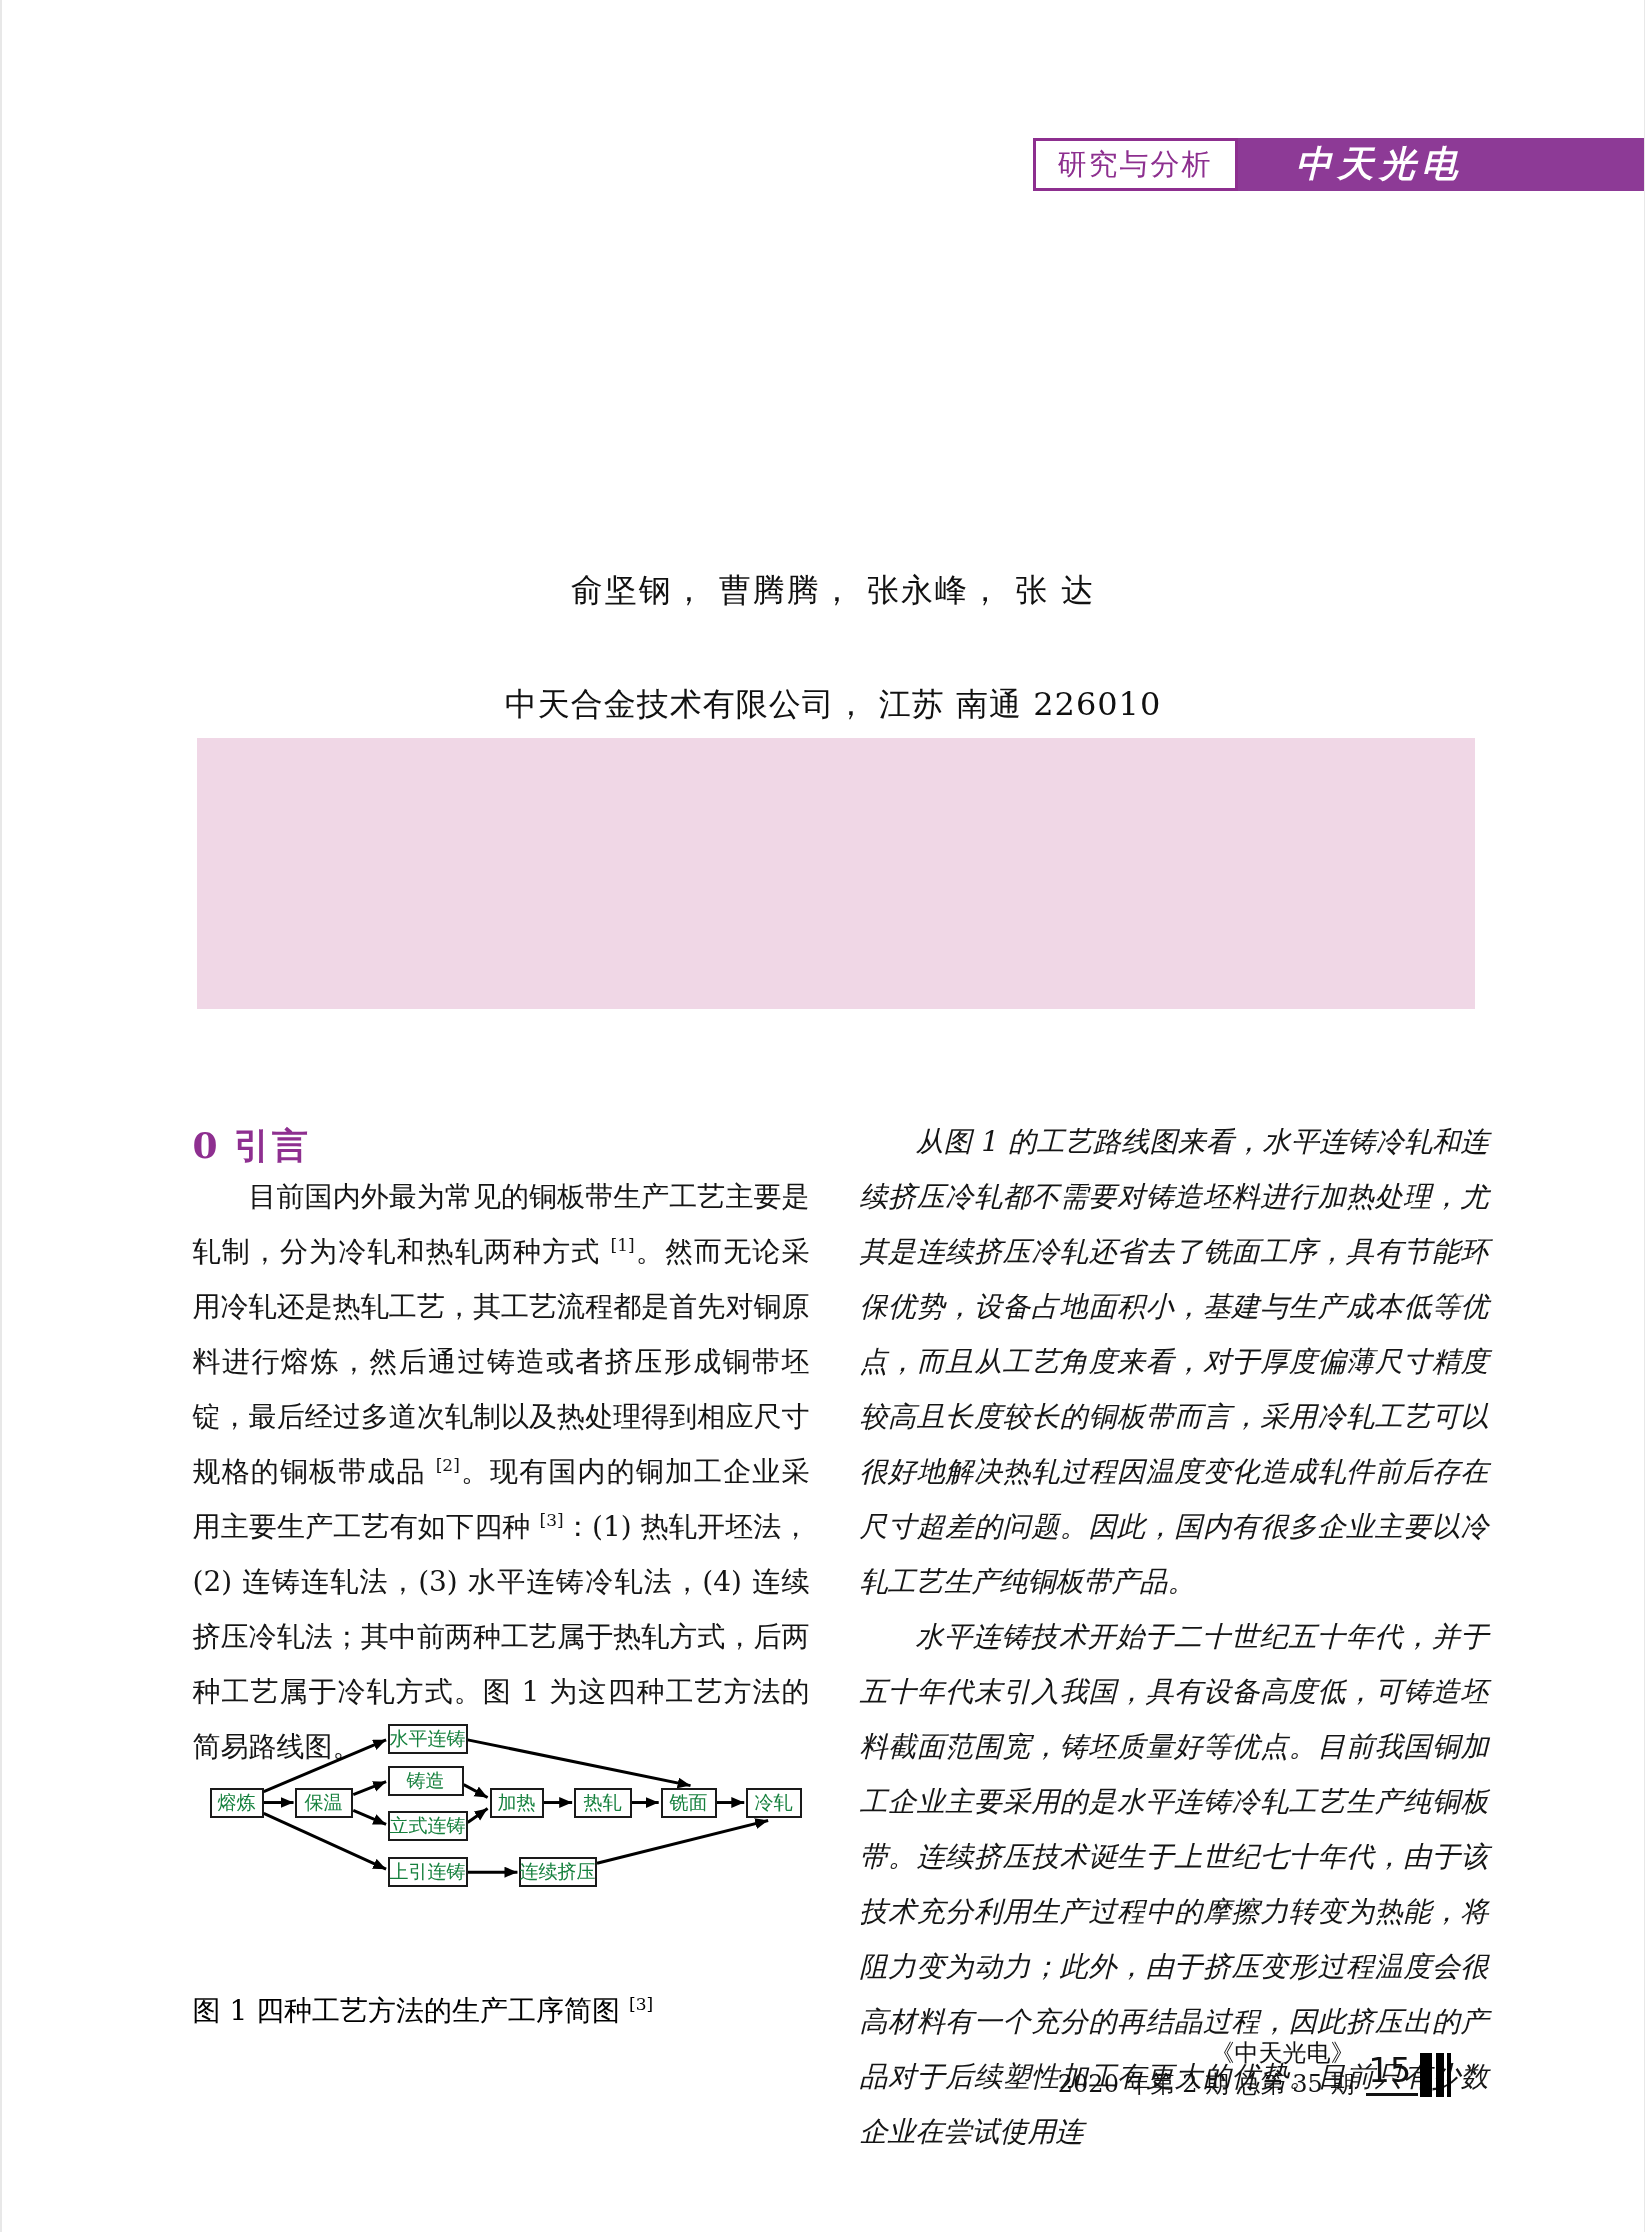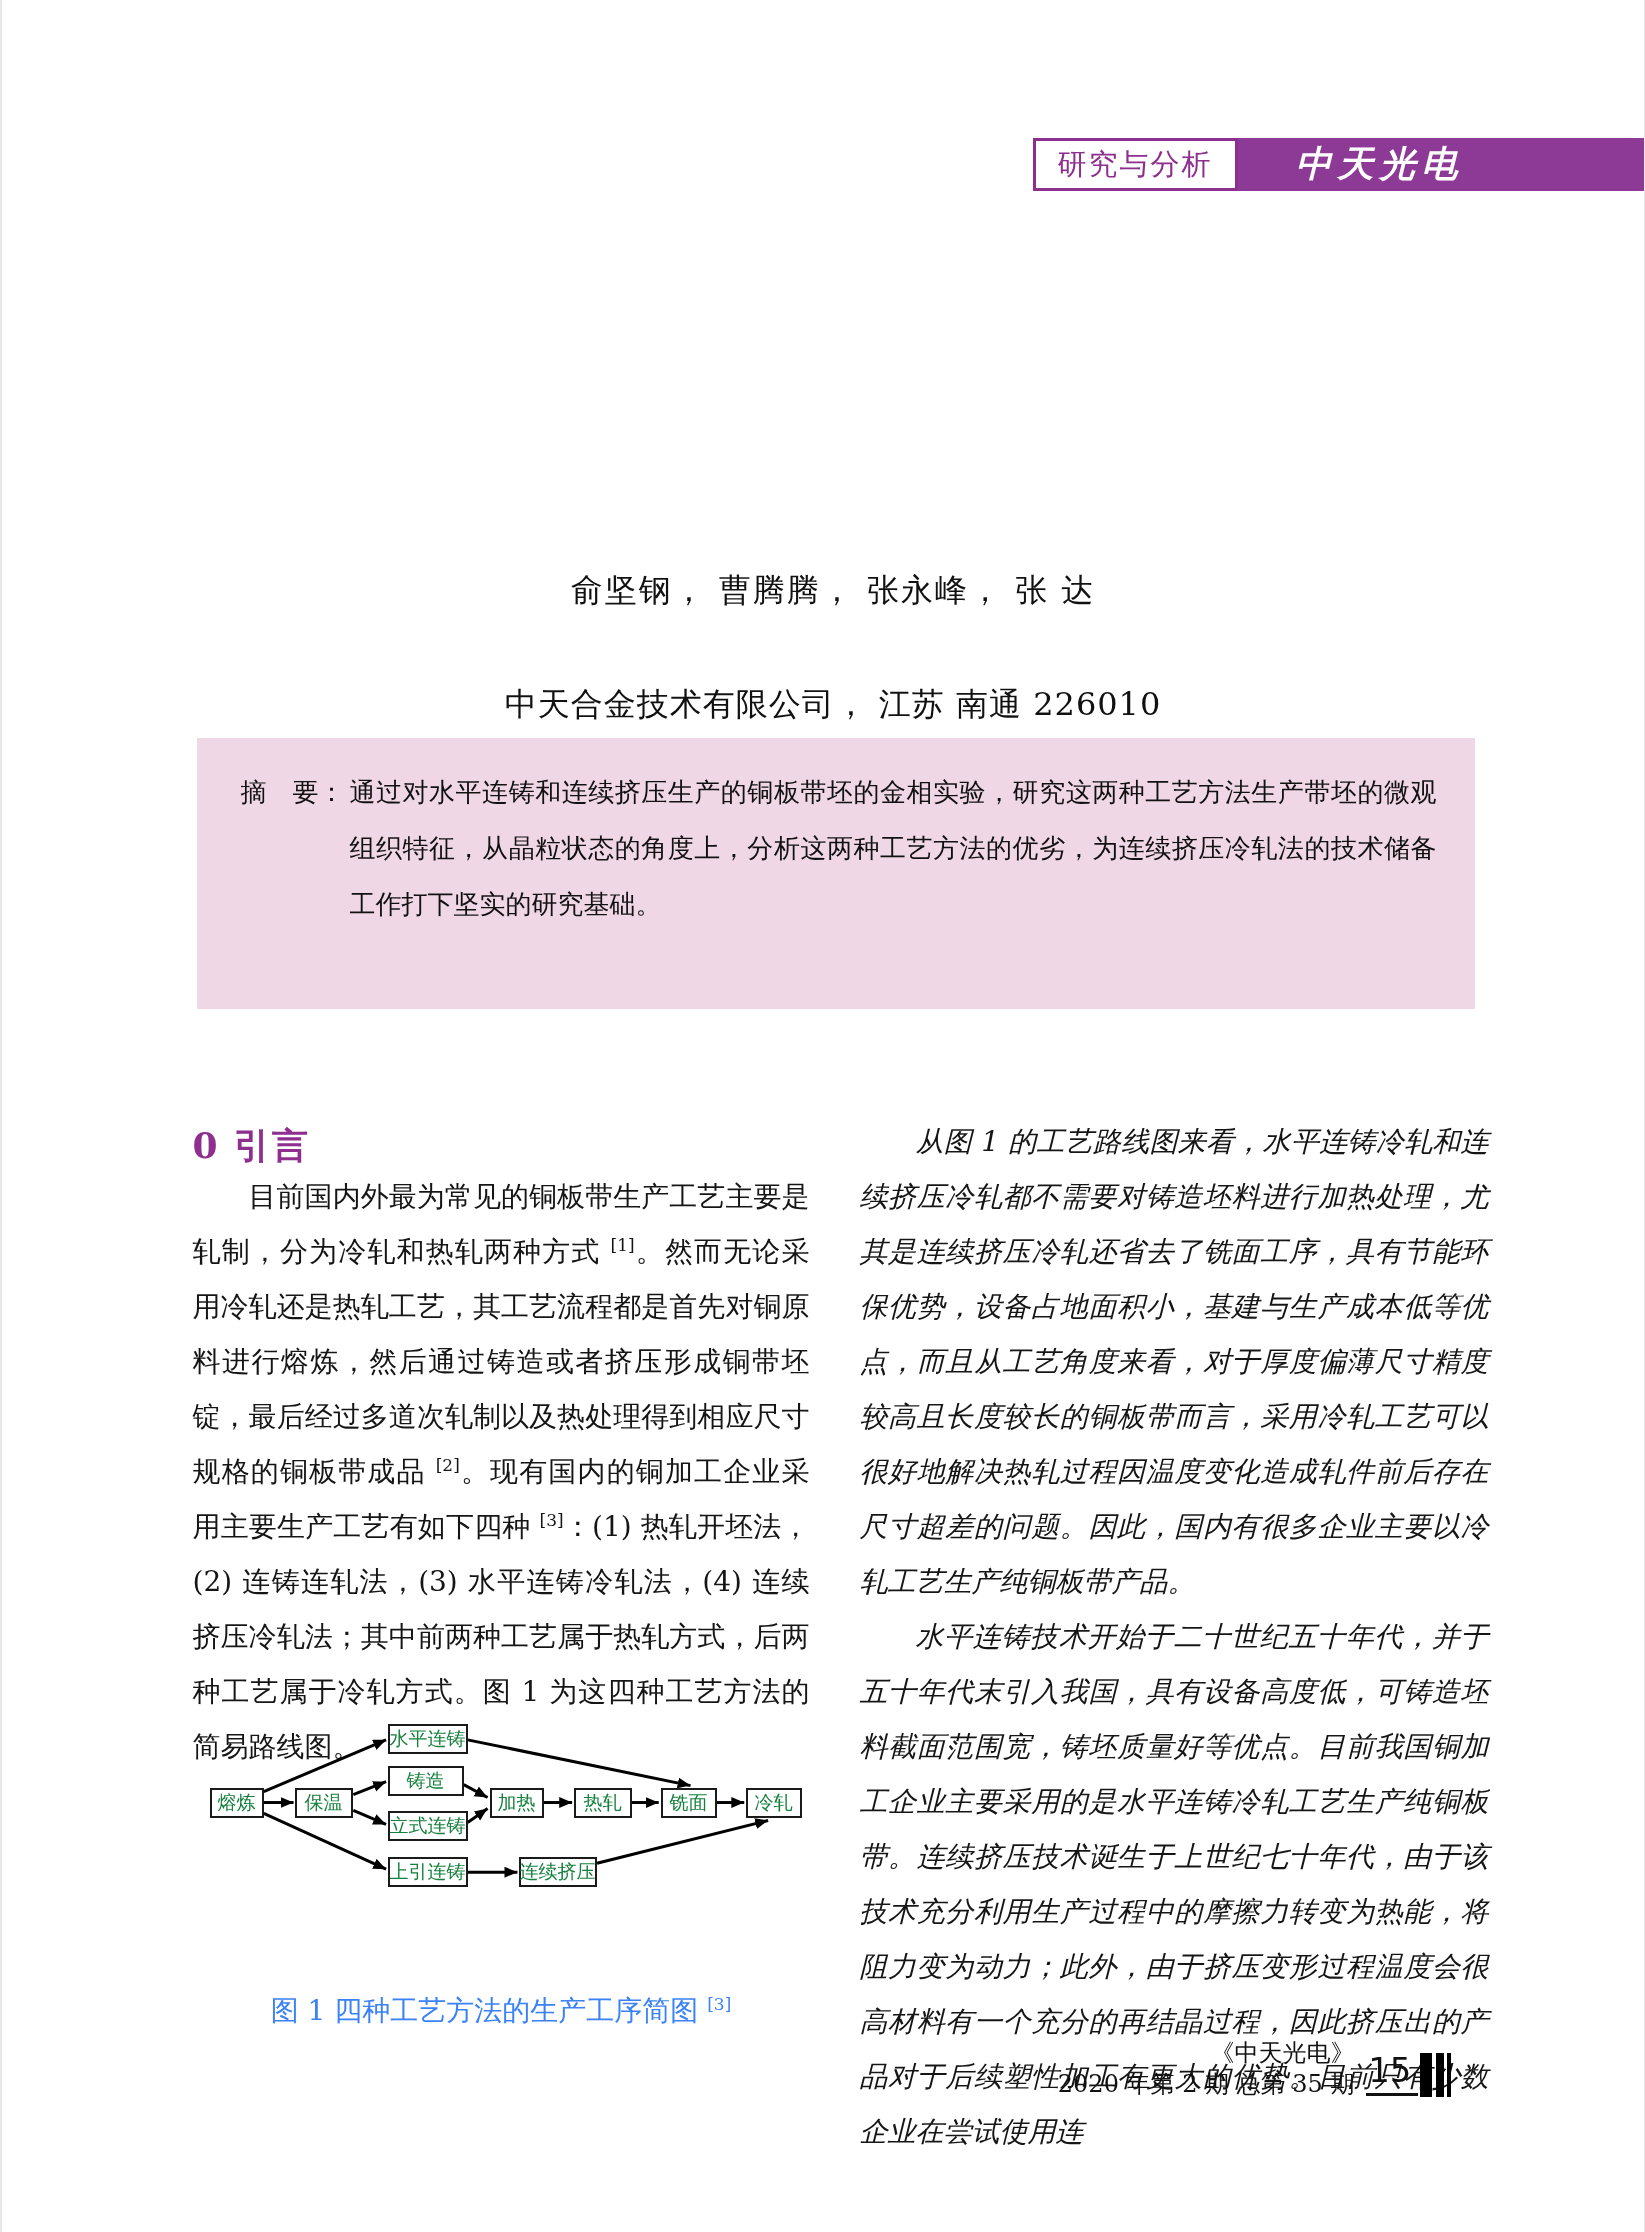--- a/index.html
+++ b/index.html
@@ -69,21 +69,21 @@
   .flowchart { position:absolute; left:191px; top:1711px; width:617px; height:194px; }
   .flowchart svg { position:absolute; left:0; top:0; }
   .fnode {
     position:absolute; box-sizing:border-box; border:2px solid #1a1a1a; background:#fff;
     display:flex; align-items:center; justify-content:center;
     font-size:19px; color:#15803d; white-space:nowrap;
     font-family:"DejaVu Sans","Liberation Sans",sans-serif;
   }
   .fig-caption {
     position:absolute; left:191px; top:1992px; width:617px;
-    text-align:center; font-size:28px; color:#3b82f6;
+    font-size:28px; color:#000000;
   }
   
   .footer-issue {
     position:absolute; left:995px; top:2038px; width:358px;
     text-align:right; font-size:24px; line-height:31px; color:#111;
   }
   .pagenum-box {
     position:absolute; left:1364px; top:2050px; width:52px; height:46px;
     box-sizing:border-box; border-bottom:3px solid #111;
     text-align:right; padding-right:6px;
@@ -104,24 +104,20 @@
     <span>研究与分析</span>
   </div>
   <div class="badge-purple">
     <span>中天光电</span>
   </div>
 
   <div class="authors">俞坚钢， 曹腾腾， 张永峰， 张 达</div>
   <div class="affiliation">中天合金技术有限公司， 江苏 南通 226010</div>
 
   <div class="abstract-box">
-    <div class="abs-row">
-      <div class="abs-label">摘　要：</div>
-      <div class="abs-text">通过对水平连铸和连续挤压生产的铜板带坯的金相实验，研究这两种工艺方法生产带坯的微观组织特征，从晶粒状态的角度上，分析这两种工艺方法的优劣，为连续挤压冷轧法的技术储备工作打下坚实的研究基础。</div>
-    </div>
   </div>
 
   <div class="sec-heading">0 引言</div>
 
   <div class="col-left-p"><span>目前国内外最为常见的铜板带生产工艺主要是轧制，分为冷轧和热轧两种方式 </span><sup class="ref">[1]</sup><span>。然而无论采用冷轧还是热轧工艺，其工艺流程都是首先对铜原料进行熔炼，然后通过铸造或者挤压形成铜带坯锭，最后经过多道次轧制以及热处理得到相应尺寸规格的铜板带成品 </span><sup class="ref">[2]</sup><span>。现有国内的铜加工企业采用主要生产工艺有如下四种 </span><sup class="ref">[3]</sup><span>：(1) 热轧开坯法，(2) 连铸连轧法，(3) 水平连铸冷轧法，(4) 连续挤压冷轧法；其中前两种工艺属于热轧方式，后两种工艺属于冷轧方式。图 1 为这四种工艺方法的简易路线图。</span></div>
 
   <div class="flowchart">
     <svg width="617" height="194" viewBox="0 0 620 195">
       <defs>
         <marker id="ah" markerWidth="14" markerHeight="12" refX="13" refY="5.5" orient="auto" markerUnits="userSpaceOnUse">

